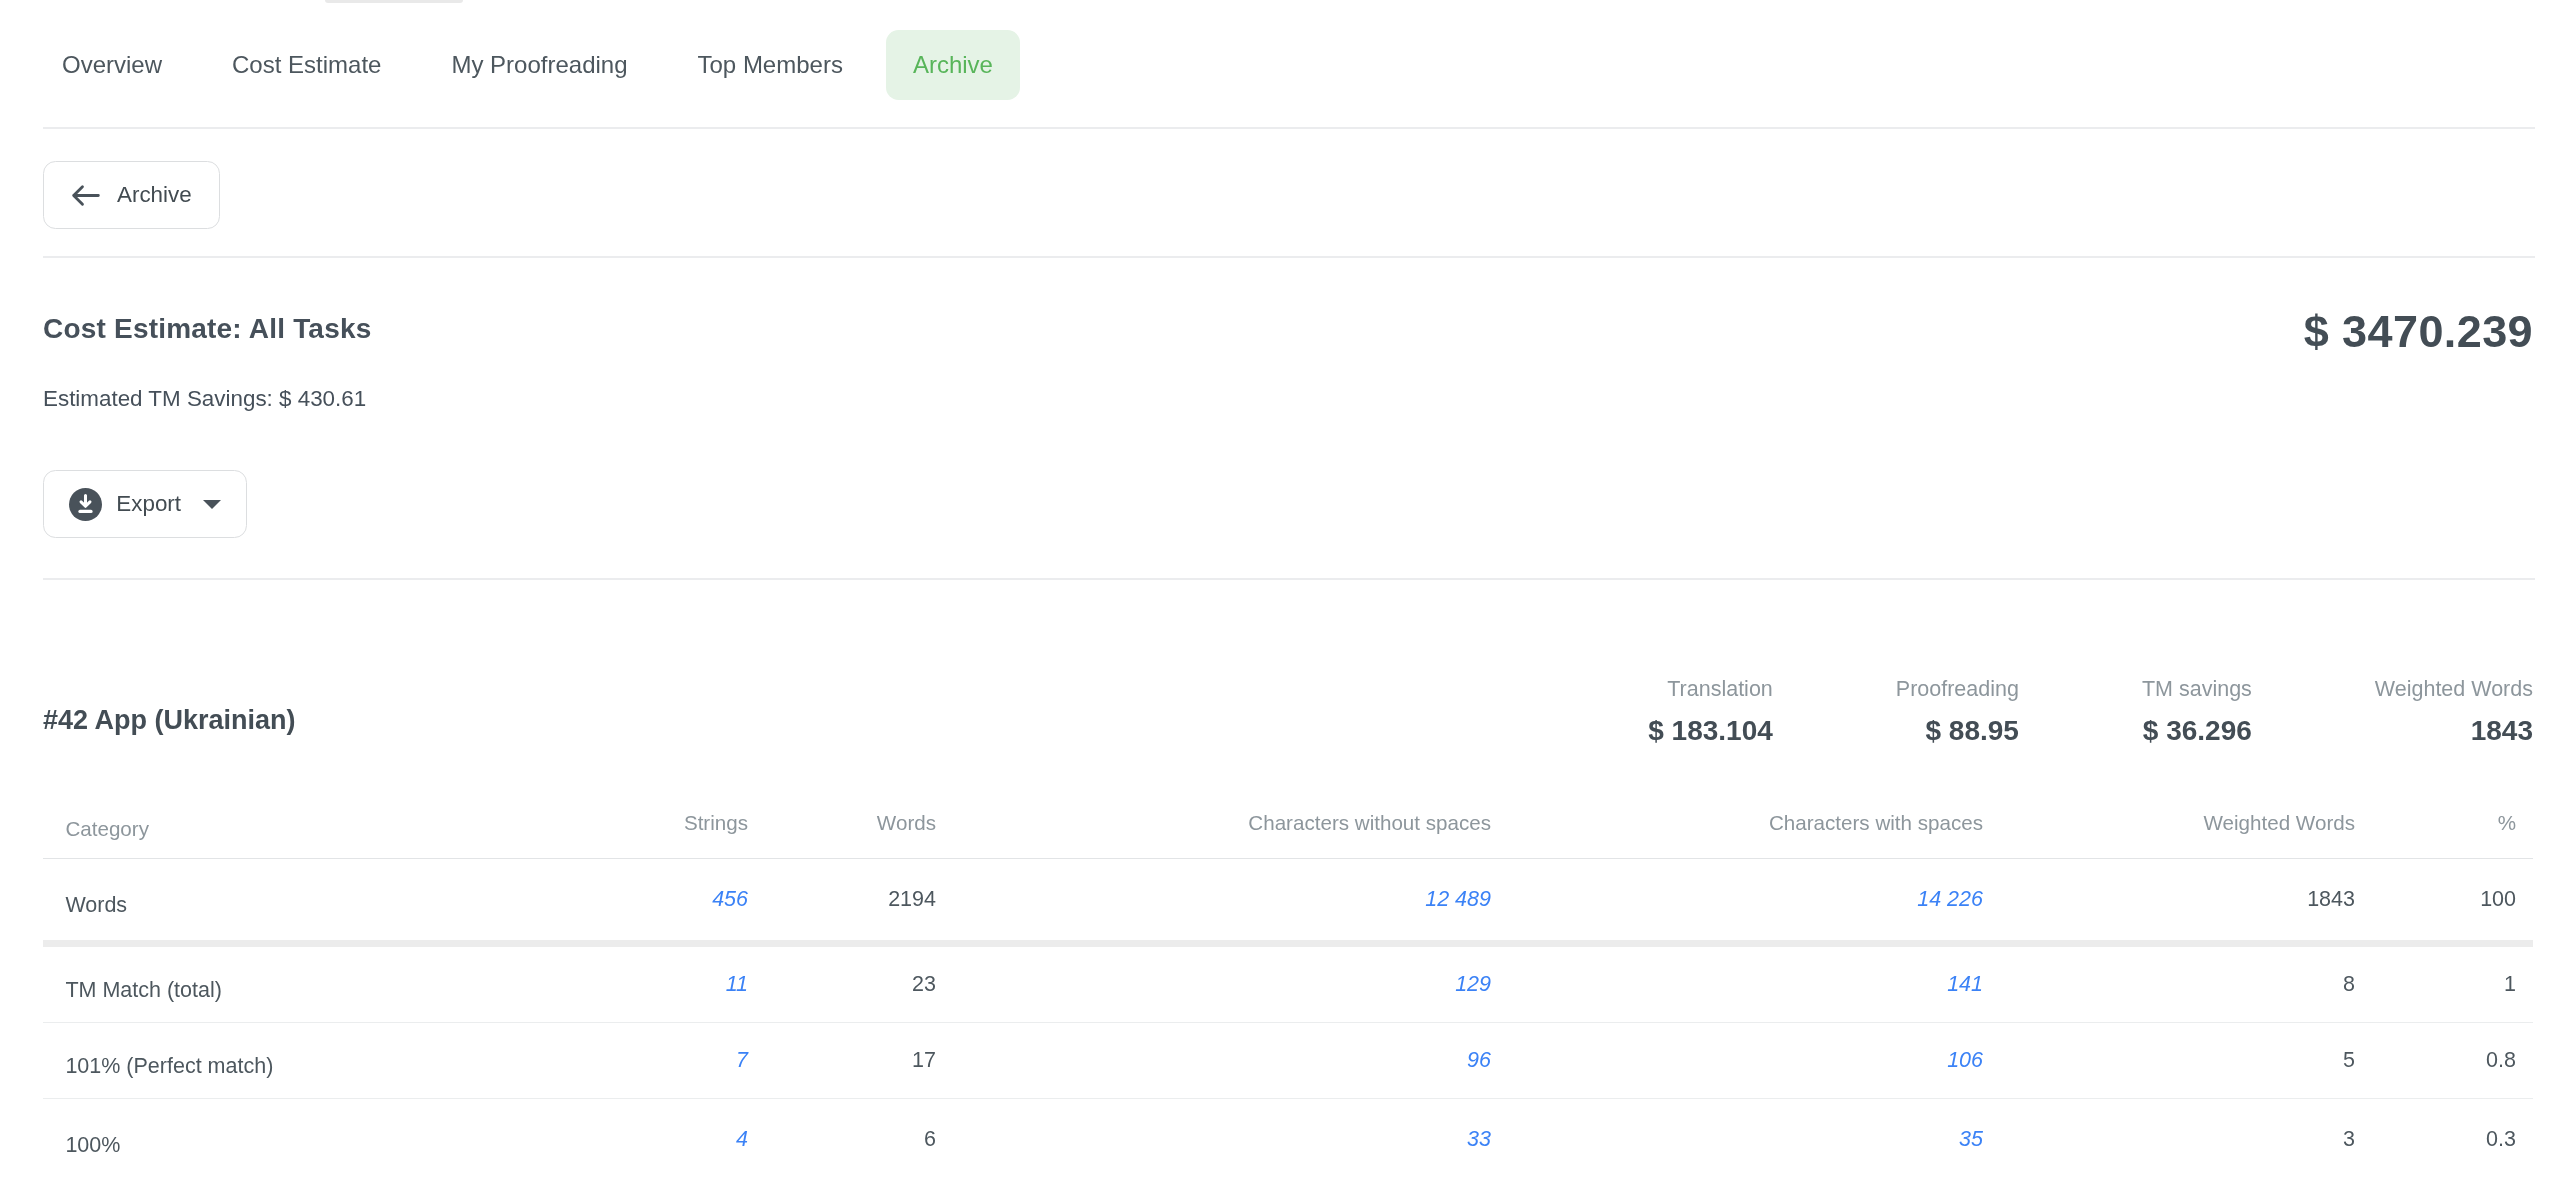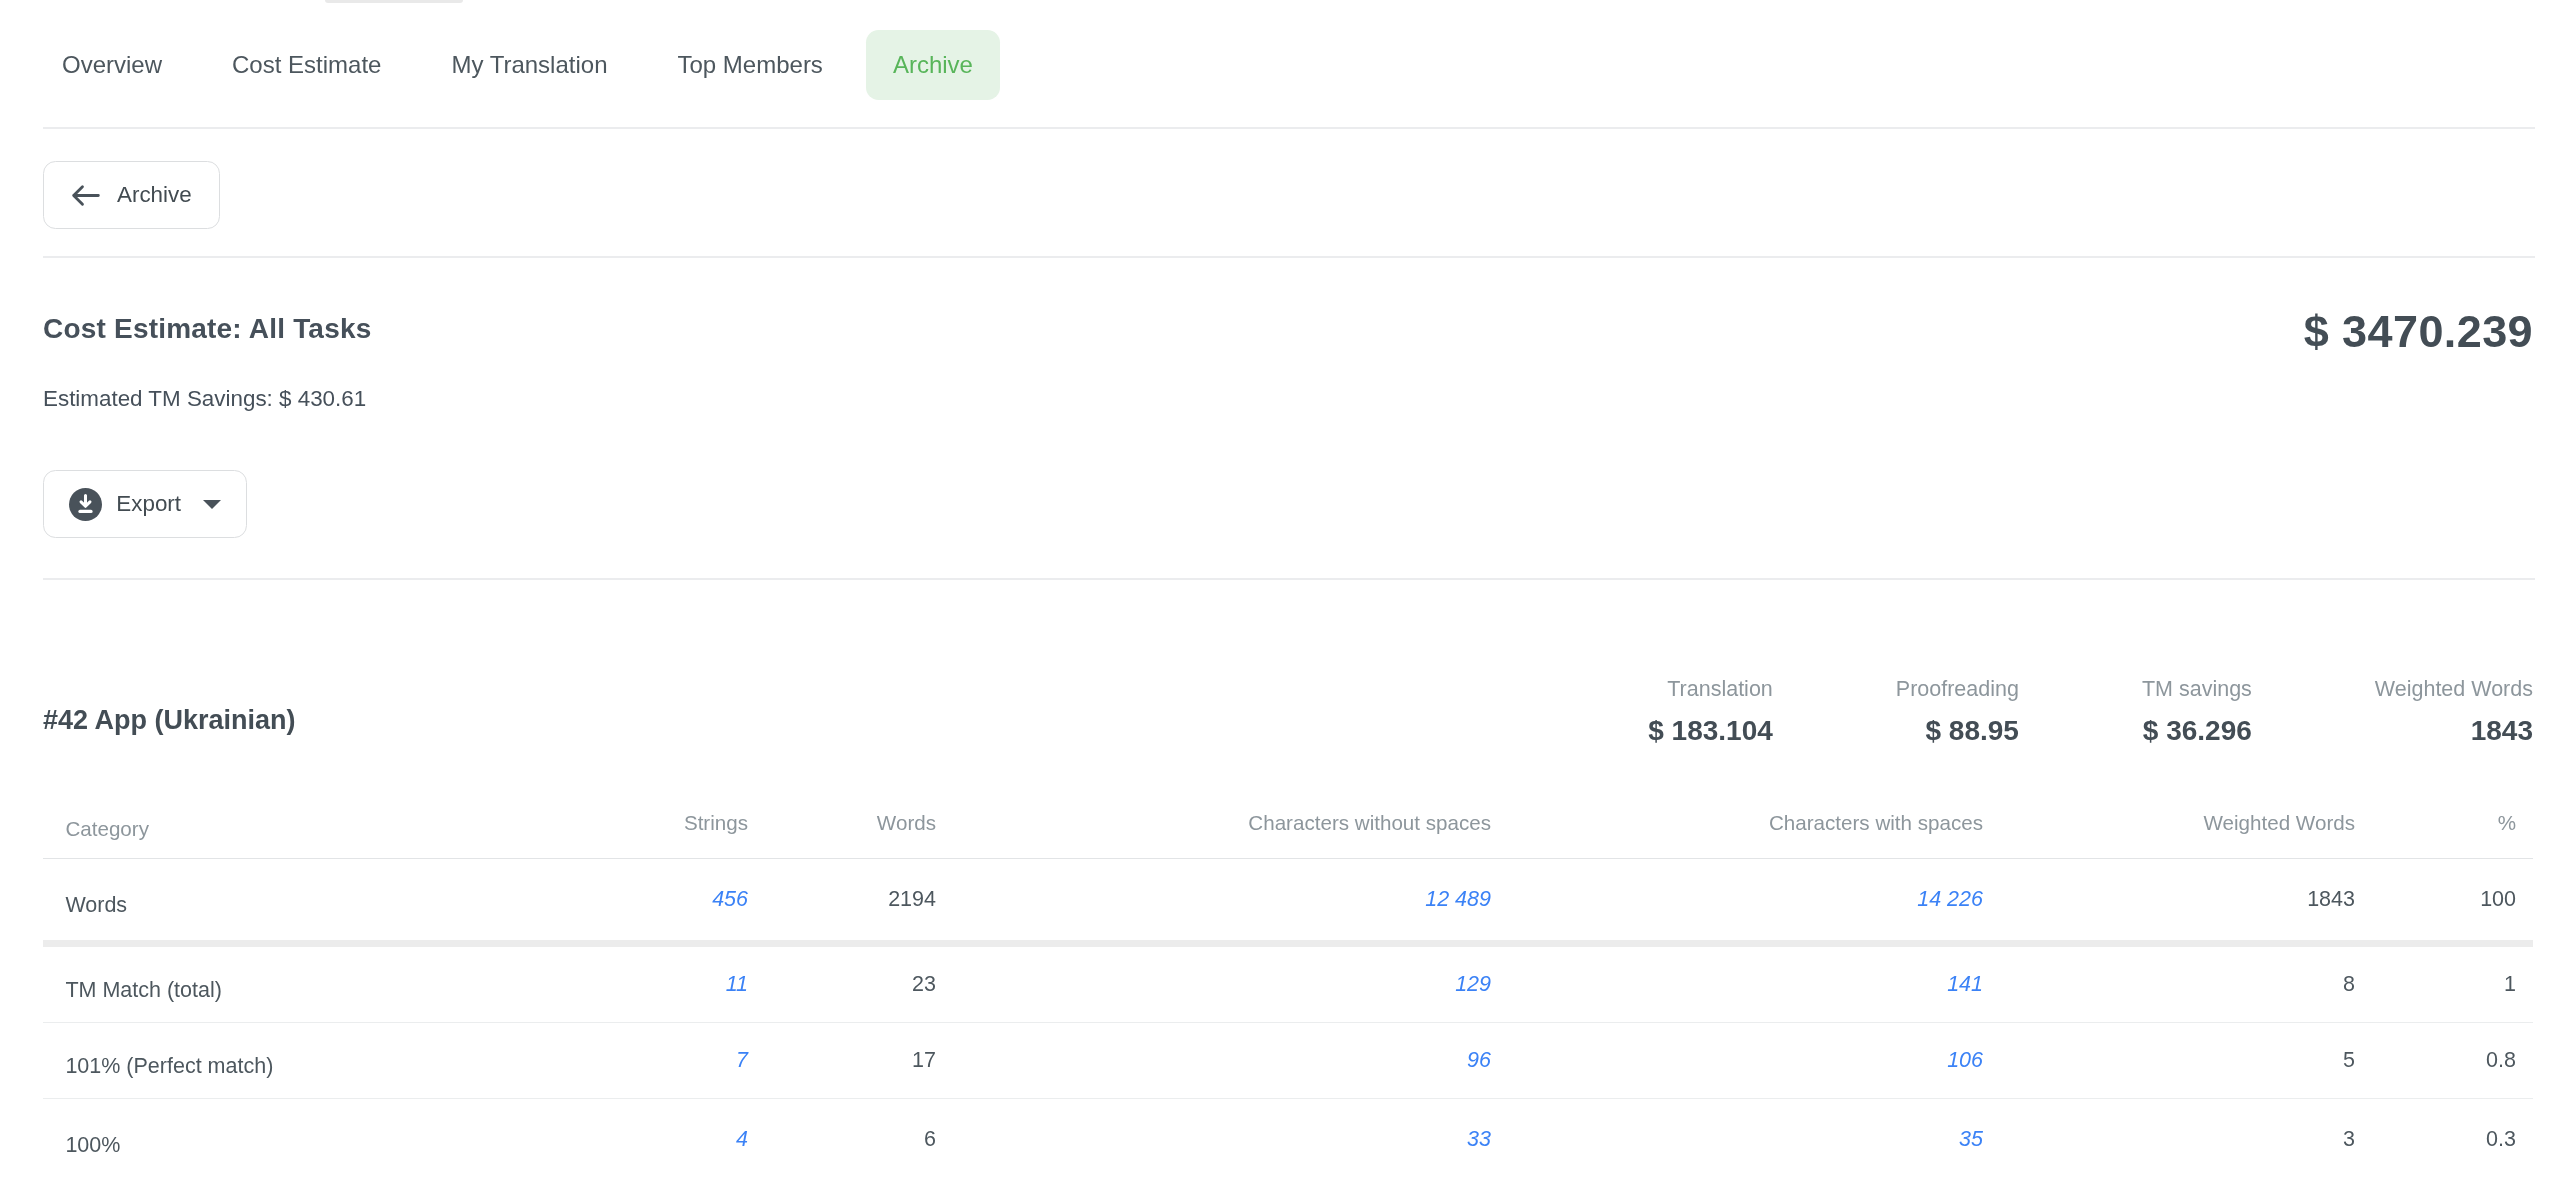--- a/index.html
+++ b/index.html
@@ -61,21 +61,21 @@
   .muted { color:#3b82f6;font-style:italic; }
 </style>
 </head>
 <body>
 
 <div class="abs top-fragment"></div>
 
 <nav class="abs tabs">
   <div class="tab">Overview</div>
   <div class="tab">Cost Estimate</div>
-  <div class="tab">My Translation</div>
+  <div class="tab">My Proofreading</div>
   <div class="tab">Top Members</div>
   <div class="tab active">Archive</div>
 </nav>
 
 <div class="abs hr hr1"></div>
 
 <button class="abs back-btn">
   <span style="display:inline-flex;">
     <svg width="30" height="23" viewBox="0 0 34 26" fill="none">
       <path d="M3 13 H31 M13 3 L3 13 L13 23" stroke="#49525a" stroke-width="3.2" stroke-linecap="round" stroke-linejoin="round"></path>

